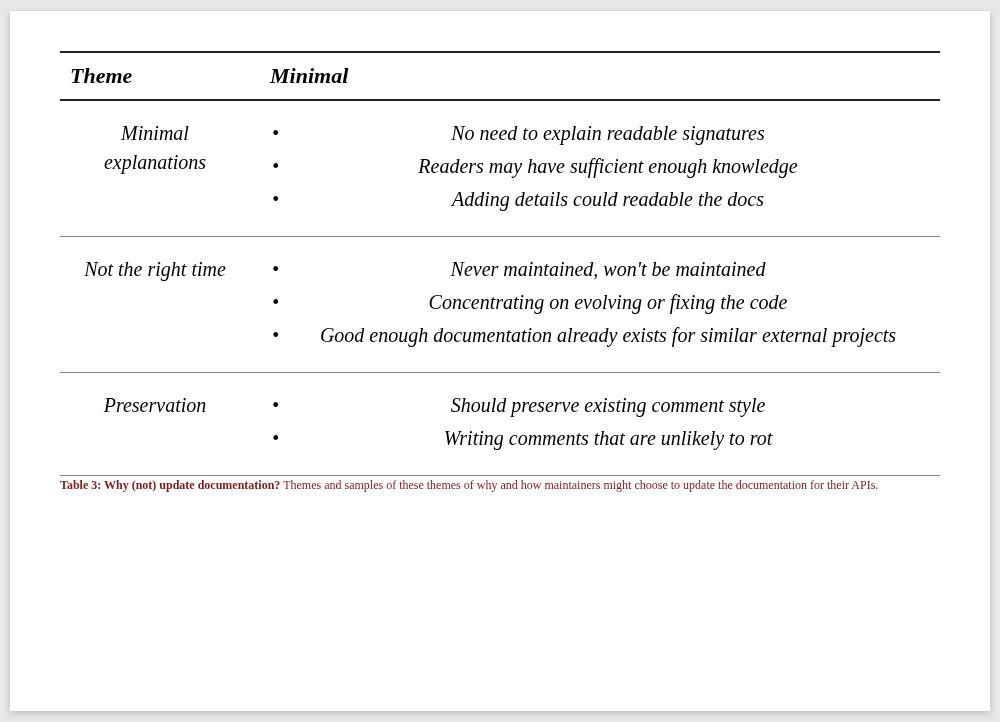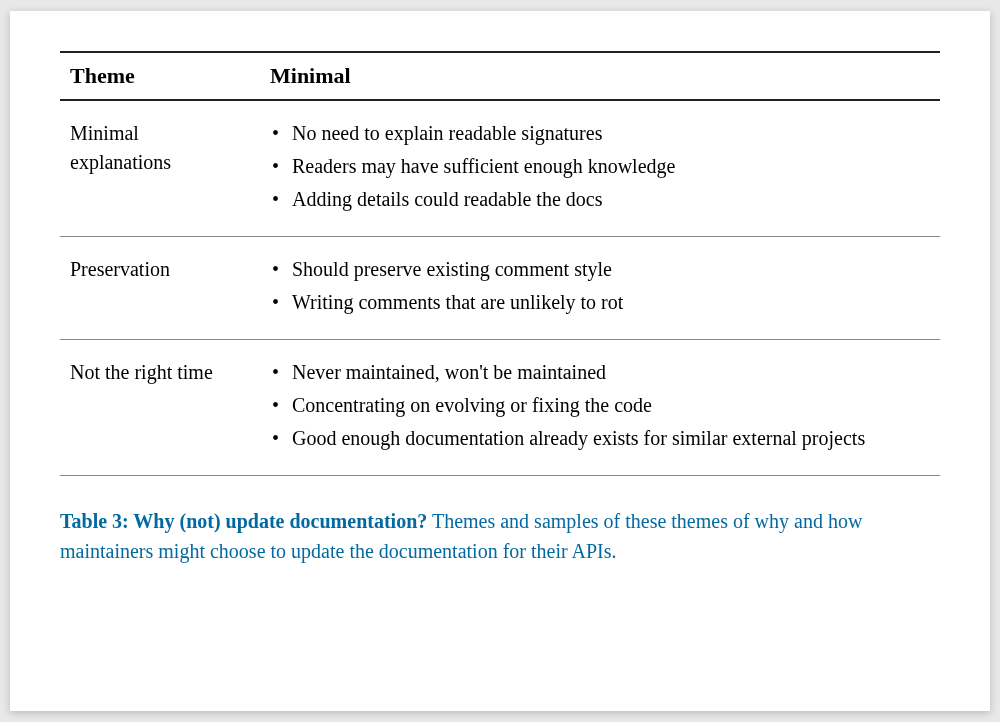--- a/index.html
+++ b/index.html
@@ -21,38 +21,39 @@
       background: #ffffff;
       width: 980px;
       min-height: 700px;
       padding: 40px 50px 50px 50px;
       box-shadow: 0 2px 8px rgba(0,0,0,0.2);
     }
 
     table {
       width: 100%;
       border-collapse: collapse;
-      margin-bottom: 30px;
+      font-style: italic;
     }
 
     thead tr {
       border-top: 2.5px solid #222;
       border-bottom: 2.5px solid #222;
     }
 
     thead th {
       font-family: Georgia, serif;
       font-weight: bold;
       font-size: 22px;
       padding: 10px 16px 10px 10px;
       text-align: left;
     }
 
     tbody tr {
       border-bottom: 1.5px solid #888;
+      text-align: center;
     }
 
     tbody td {
       padding: 18px 16px 18px 10px;
       vertical-align: top;
       font-size: 20px;
       line-height: 1.45;
     }
 
     td.theme-col {
@@ -80,23 +81,23 @@
     }
 
     .bullet-list li::before {
       content: '•';
       position: absolute;
       left: 2px;
       top: 0;
     }
 
     .caption {
-      font-size: 20px;
+      font-size: 12px;
       line-height: 1.5;
-      color: #0369a1;
+      color: #7f1d1d;
     }
 
     .caption strong {
       font-weight: bold;
     }
   </style>
 </head>
 <body>
 
 <div class="page">
@@ -112,35 +113,35 @@
           <td class="theme-col">Minimal explanations</td>
           <td class="examples-col">
             <ul class="bullet-list">
               <li>No need to explain readable signatures</li>
               <li>Readers may have sufficient enough knowledge</li>
               <li>Adding details could readable the docs</li>
             </ul>
           </td>
         </tr>
         <tr>
-          <td class="theme-col">Preservation</td>
-          <td class="examples-col">
-            <ul class="bullet-list">
-              <li>Should preserve existing comment style</li>
-              <li>Writing comments that are unlikely to rot</li>
-            </ul>
-          </td>
-        </tr>
-        <tr>
           <td class="theme-col">Not the right time</td>
           <td class="examples-col">
             <ul class="bullet-list">
               <li>Never maintained, won't be maintained</li>
               <li>Concentrating on evolving or fixing the code</li>
               <li>Good enough documentation already exists for similar external projects</li>
+            </ul>
+          </td>
+        </tr>
+        <tr>
+          <td class="theme-col">Preservation</td>
+          <td class="examples-col">
+            <ul class="bullet-list">
+              <li>Should preserve existing comment style</li>
+              <li>Writing comments that are unlikely to rot</li>
             </ul>
           </td>
         </tr>
       </tbody>
   </table>
 
   <p class="caption">
     <strong>Table 3: Why (not) update documentation?</strong><span> Themes and samples of these themes of why and how maintainers might choose to update the documentation for their APIs.</span>
   </p>
 </div>

